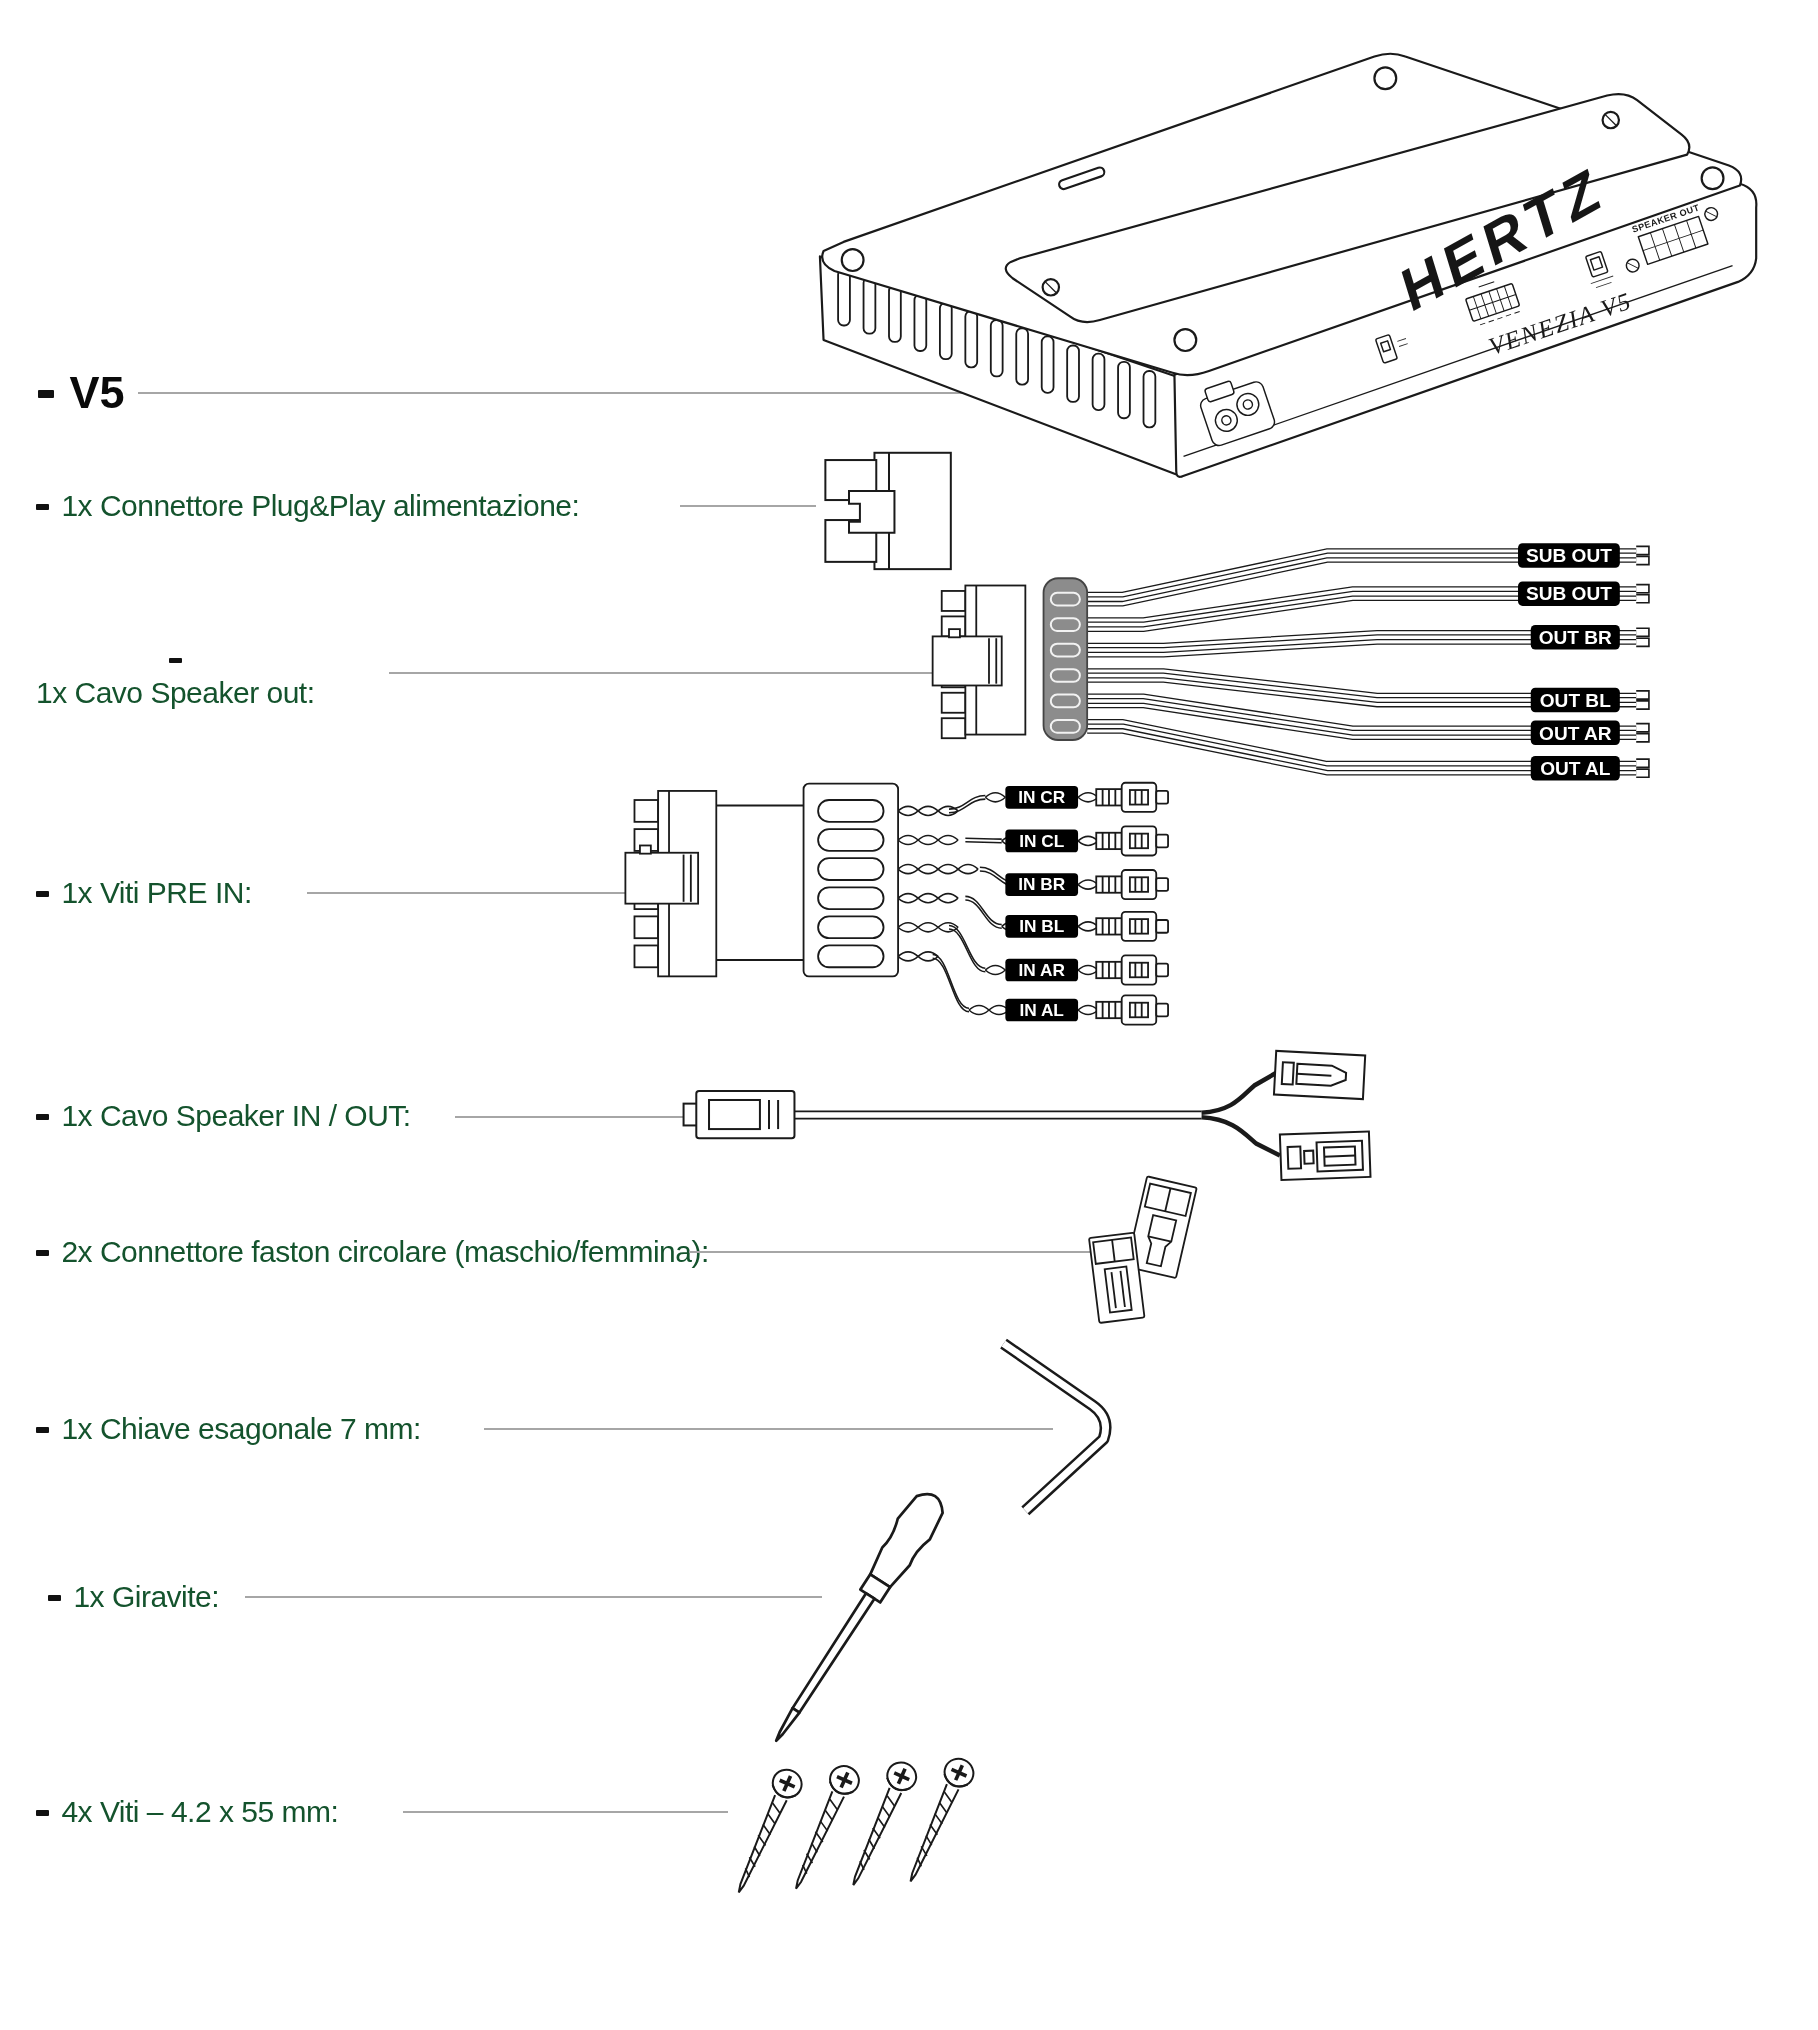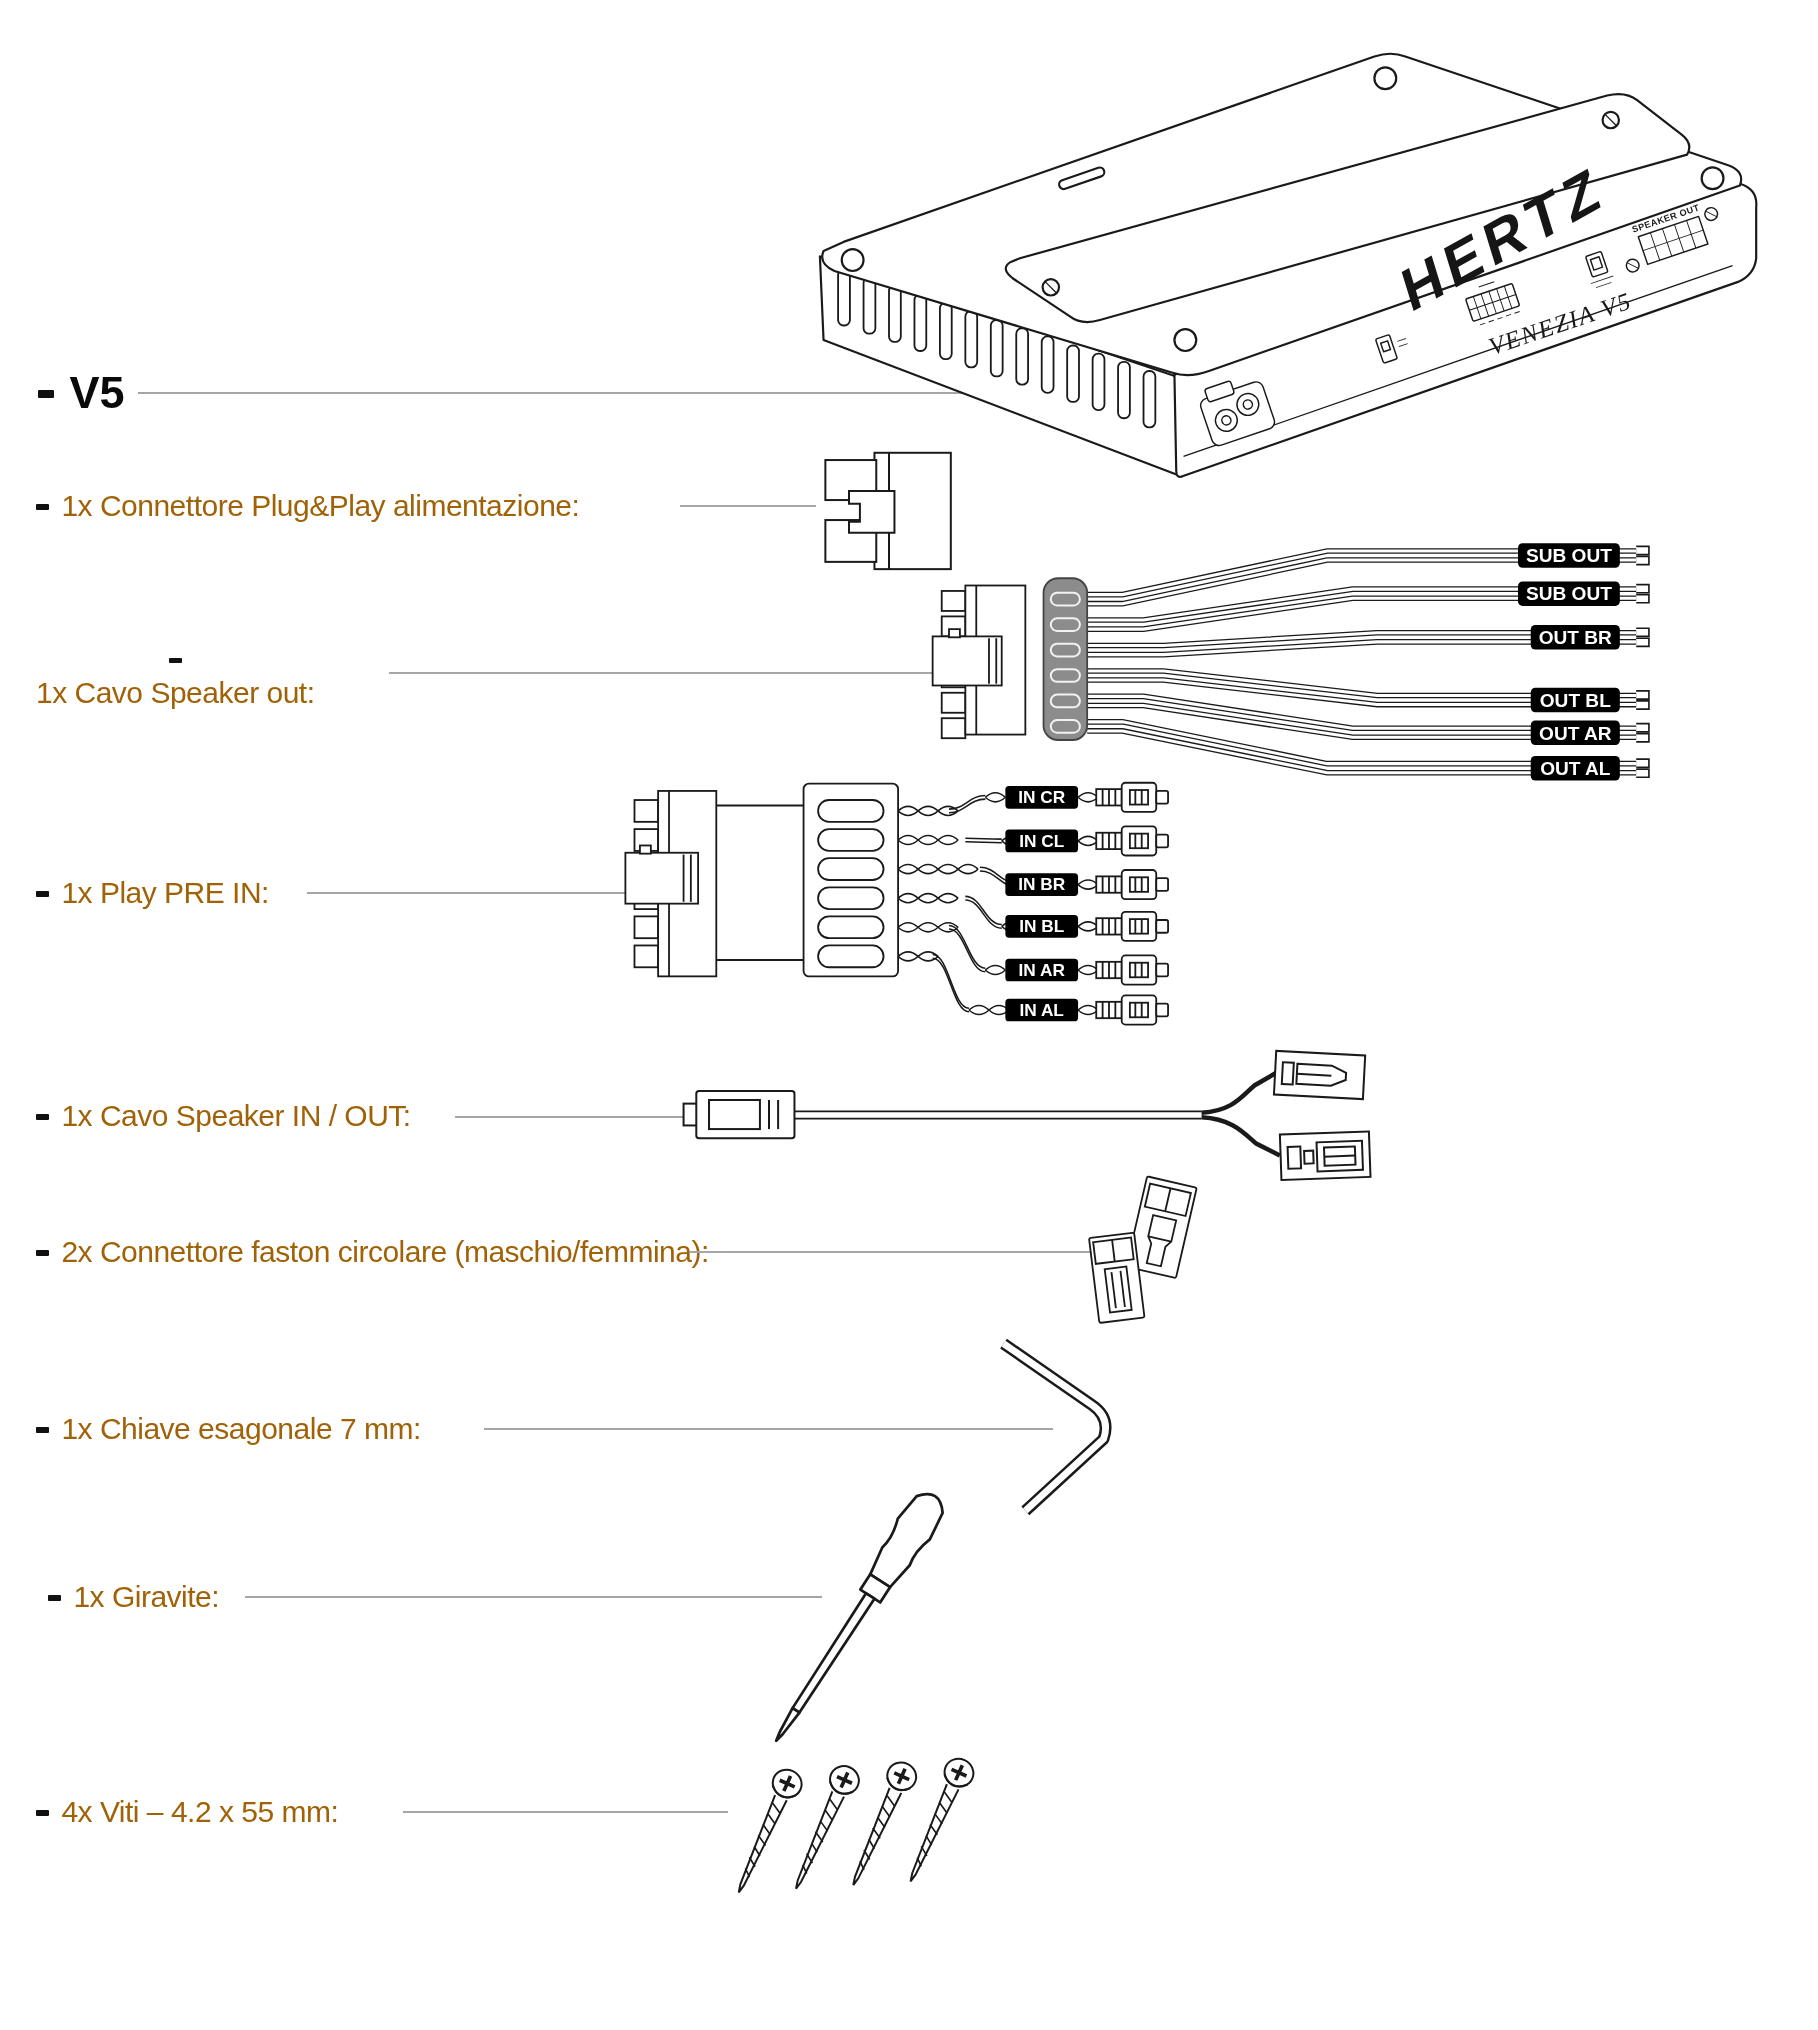--- a/index.html
+++ b/index.html
@@ -1,21 +1,21 @@
 <!DOCTYPE html>
 <html style="font-size:14.5px"><head>
 <meta charset="utf-8">
 <style>
   html,body{margin:0;padding:0;background:#fff;}
   #page{position:relative;width:1818px;height:2030px;background:#fff;overflow:hidden;
         font-family:"Liberation Sans",sans-serif;}
   .row{position:absolute;display:flex;align-items:center;gap:12.7px;white-space:nowrap;}
   .dash{width:12.7px;height:5.5px;background:#111;border-radius:0.9px;flex:0 0 auto;margin-top:1.8px;}
   .title-row .dash{width:15.5px;height:7.3px;}
-  .item-label{font-size:30px;font-weight:400;color:#a16207;letter-spacing:-0.5px;}
+  .item-label{font-size:30px;font-weight:400;color:#14532d;letter-spacing:-0.5px;}
   .title-text{font-size:45px;font-weight:700;color:#0a0a0a;letter-spacing:0px;}
   .leader{position:absolute;height:1.8px;background:#a6a6a6;}
   svg#art{position:absolute;left:0;top:0;pointer-events:none;}
   svg text{stroke:none;}
   .tag rect{fill:#000;stroke:none;}
   .tag text{fill:#fff;font-weight:700;text-anchor:middle;font-size:21px;letter-spacing:0px;}
   .tag.small text{font-size:19px;}
   .brand{font-size:64px;font-weight:700;letter-spacing:7px;fill:#161616;}
   .model{font-size:27px;font-style:italic;font-family:"Liberation Serif",serif;
          letter-spacing:2px;fill:#1a1a1a;font-weight:400;}
@@ -34,21 +34,21 @@
   <div class="row" style="left:36px;top:489px;">
     <span class="dash"></span>
     <span class="item-label">1x Connettore Plug&amp;Play alimentazione:</span>
   </div>
   <div class="row" style="left:36px;top:656px;flex-direction:column;">
     <span class="dash"></span>
     <span class="item-label">1x Cavo Speaker out:</span>
   </div>
   <div class="row" style="left:36px;top:876px;">
     <span class="dash"></span>
-    <span class="item-label">1x Play PRE IN:</span>
+    <span class="item-label">1x Viti PRE IN:</span>
   </div>
   <div class="row" style="left:36px;top:1099px;">
     <span class="dash"></span>
     <span class="item-label">1x Cavo Speaker IN / OUT:</span>
   </div>
   <div class="row" style="left:36px;top:1235px;">
     <span class="dash"></span>
     <span class="item-label">2x Connettore faston circolare (maschio/femmina):</span>
   </div>
   <div class="row" style="left:36px;top:1412px;">

